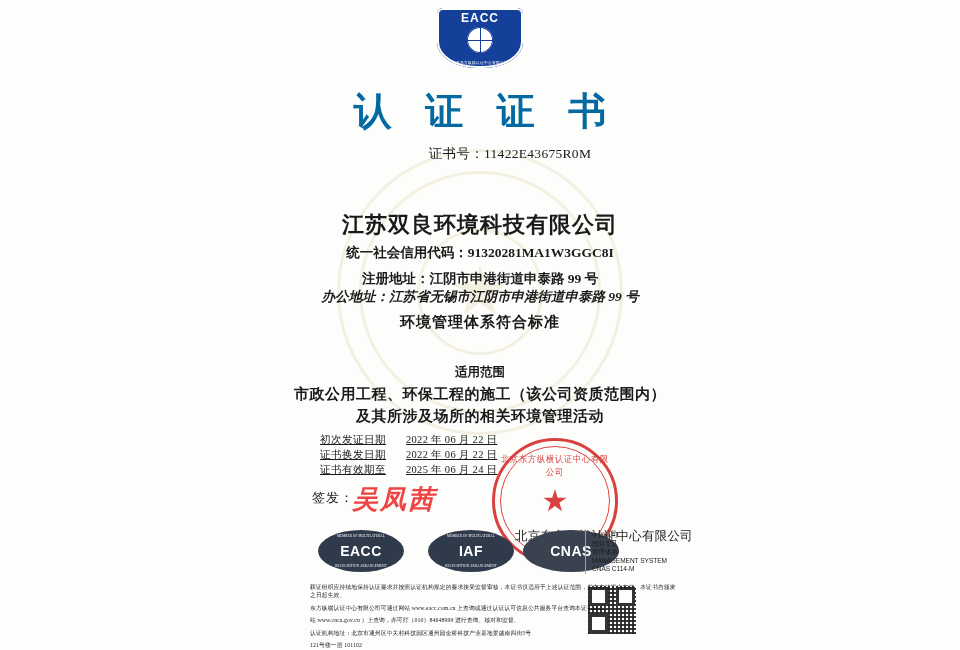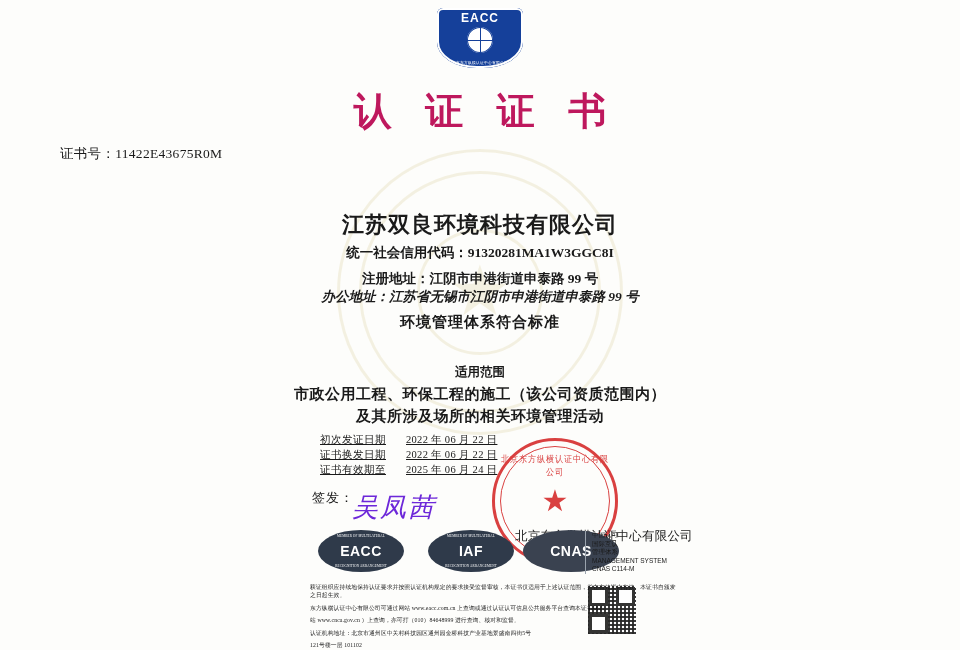--- a/index.html
+++ b/index.html
@@ -116,29 +116,29 @@
 
   .cert-title {
     position: absolute;
     top: 86px;
     left: 0;
     width: 100%;
     text-align: center;
     font-size: 38px;
     font-weight: bold;
     letter-spacing: 12px;
-    color: #be185d;
+    color: #0369a1;
     text-indent: 12px;
   }
   .cert-no {
     position: absolute;
     top: 145px;
     left: 0;
     width: 100%;
-    text-align: left;
+    text-align: center;
     font-size: 13.5px;
     letter-spacing: 0.3px;
     padding-left: 60px;
     box-sizing: border-box;
   }
   .hereby {
     position: absolute;
     top: 183px;
     left: 0;
     width: 100%;
@@ -233,24 +233,23 @@
     font-size: 13px;
     letter-spacing: 1px;
   }
   .signature {
     position: absolute;
     left: 352px;
     top: 482px;
     font-family: "Liberation Serif", serif;
     font-size: 26px;
     font-style: italic;
-    font-weight: normal;
-    color: #6d28d9;
+    font-weight: bold;
+    color: #ef4444;
     letter-spacing: 2px;
-    margin-top: 8px;
   }
 
   
   .seal {
     position: absolute;
     left: 492px;
     top: 438px;
     width: 120px;
     height: 120px;
     border-radius: 50%;

